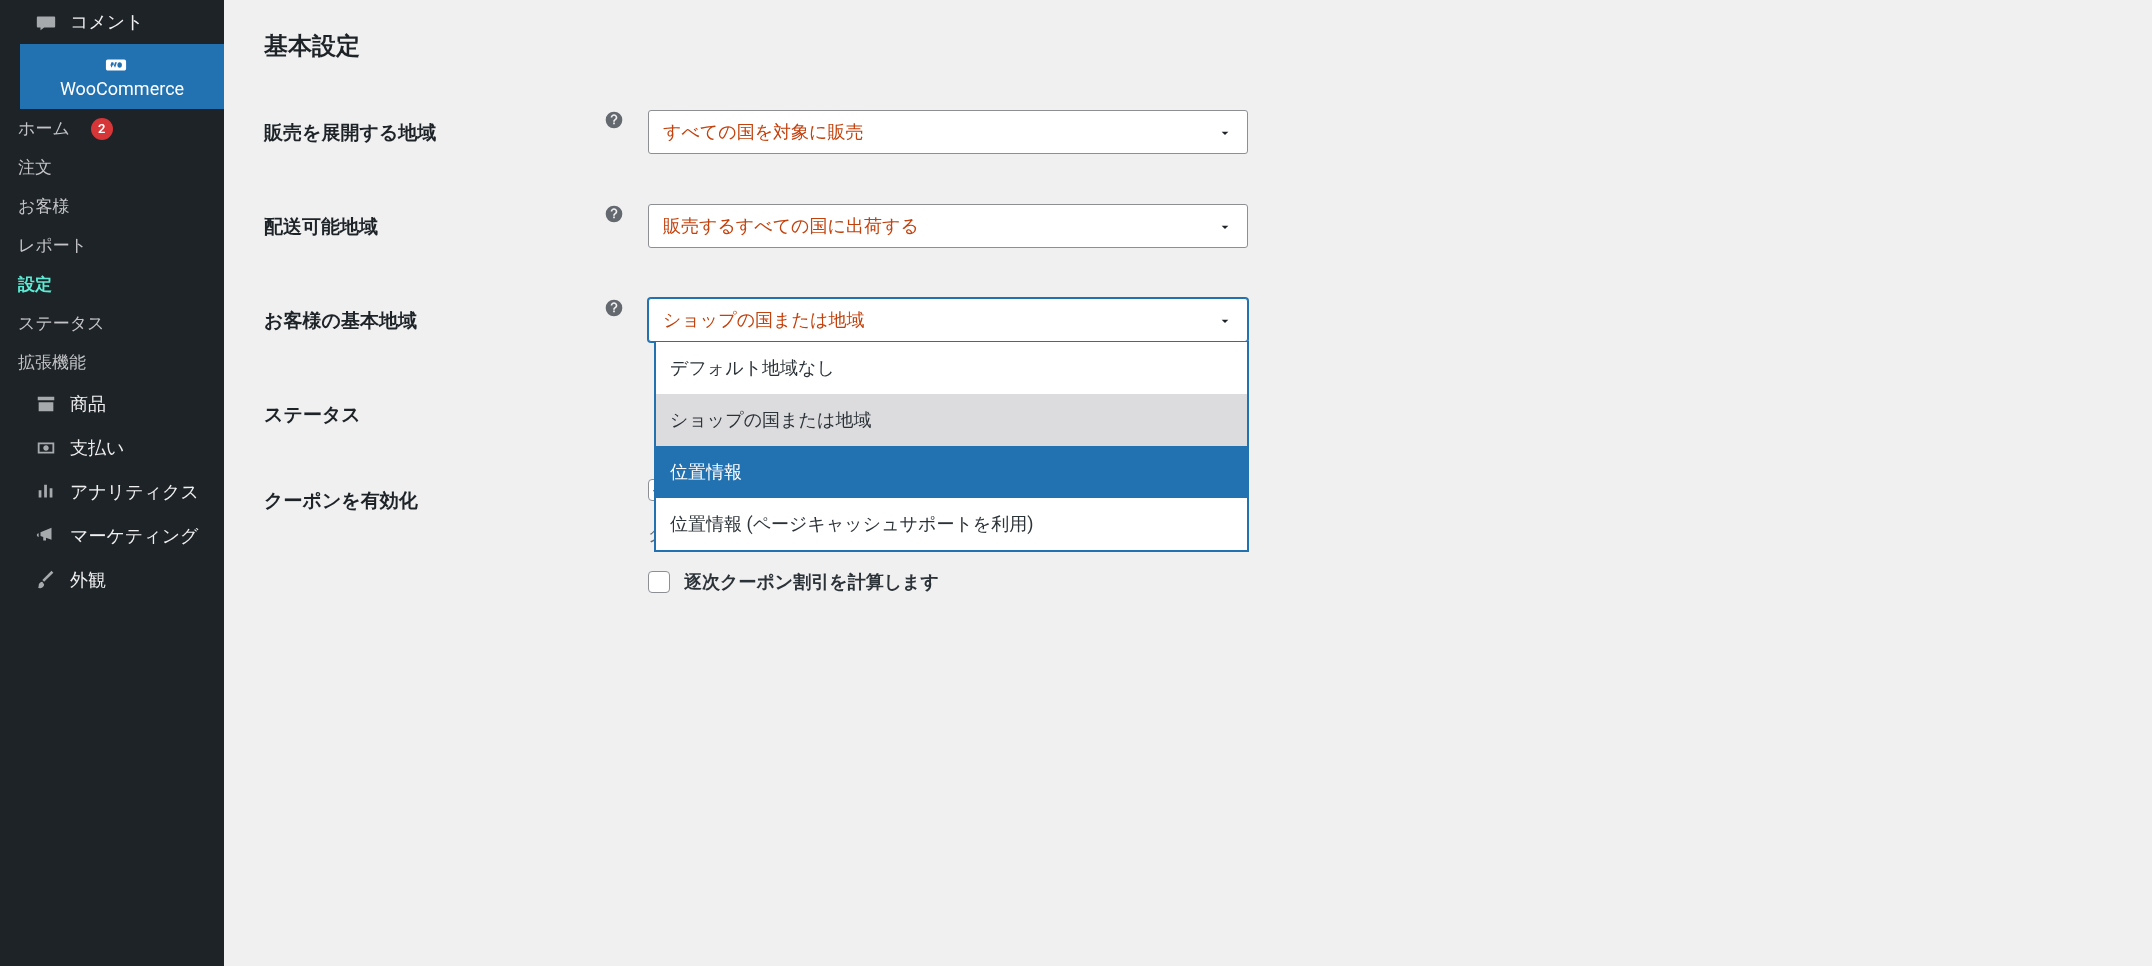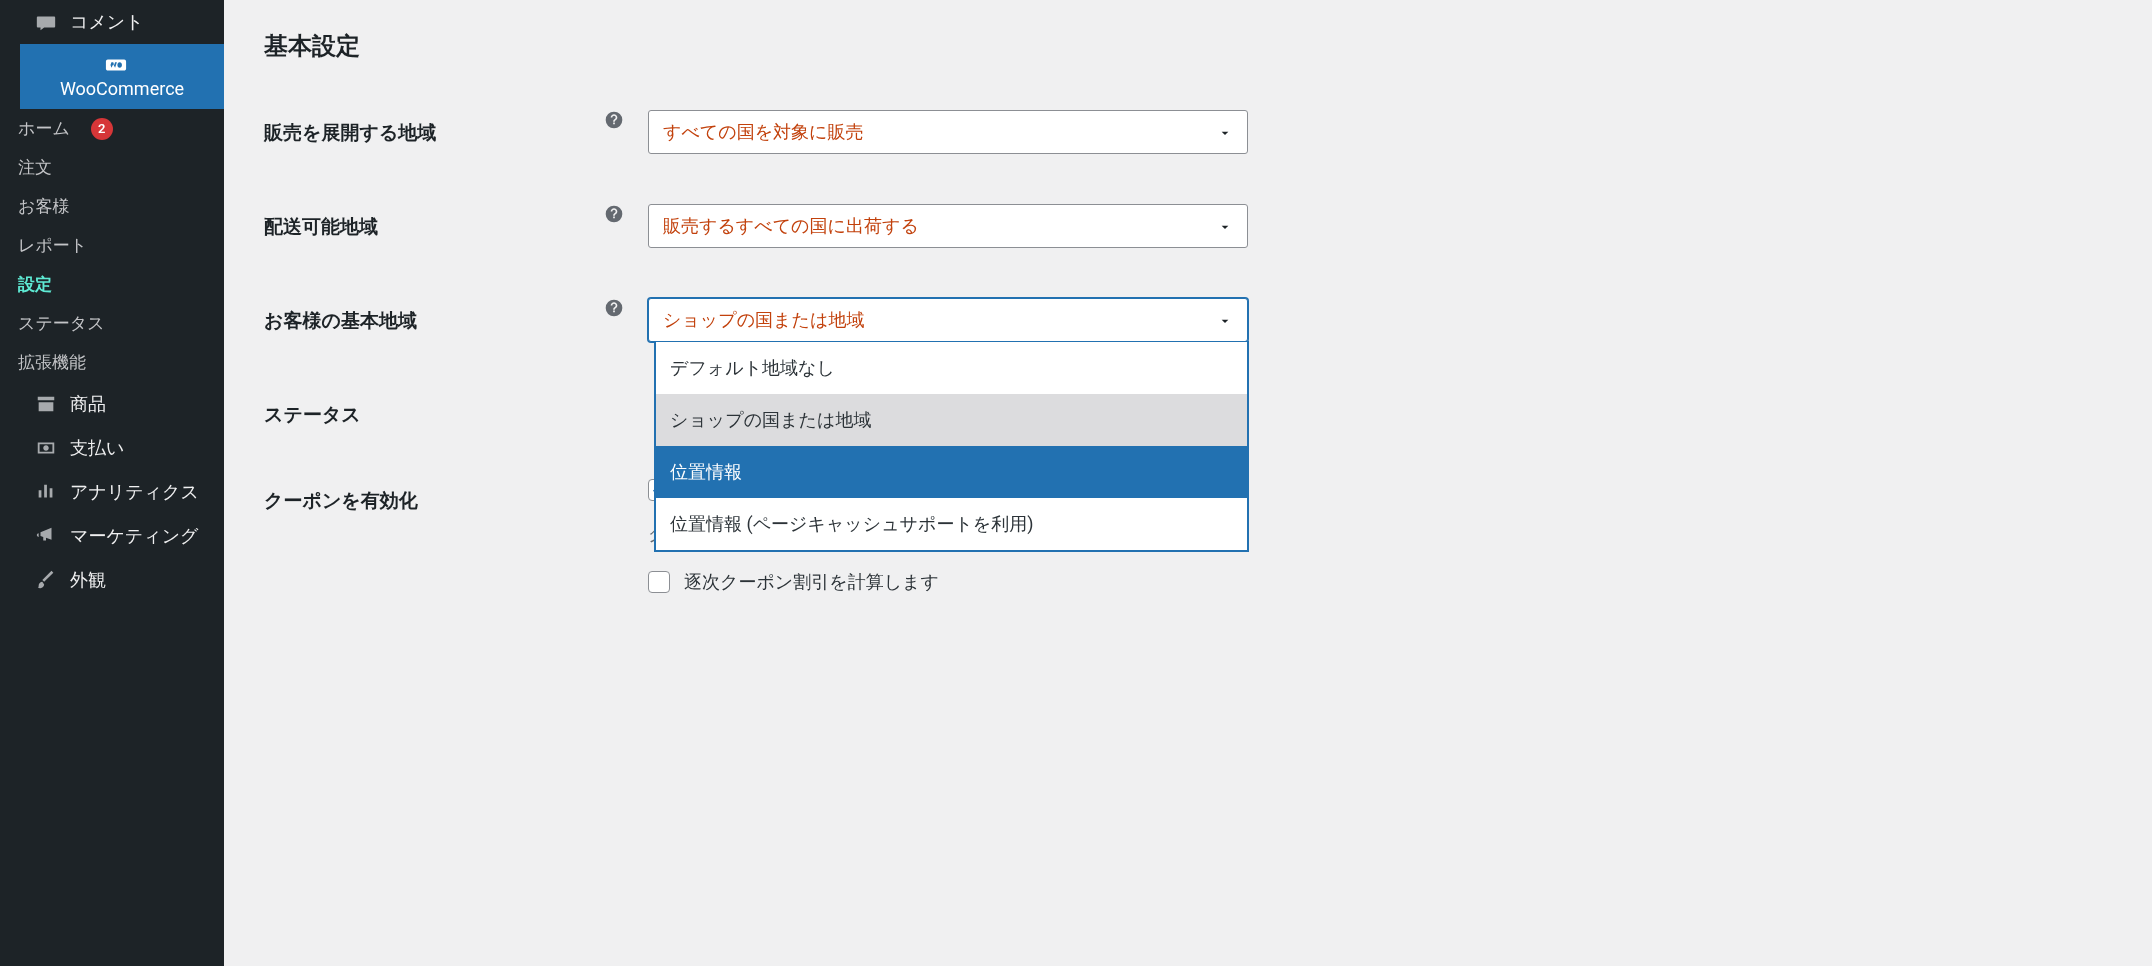--- a/index.html
+++ b/index.html
@@ -31,21 +31,21 @@
     .select-box { border: 1px solid #8c8f94; border-radius: 3px; background: #fff; padding: 9px 40px 9px 14px; font-size: 18px; color: #c2410c; position: relative; cursor: pointer; }
     .select-box.open { border: 1px solid #2271b1; box-shadow: 0 0 0 1px #2271b1; }
     .select-chevron { position: absolute; right: 14px; top: 50%; transform: translateY(-50%); width: 16px; height: 16px; }
     .select-chevron svg { fill: #1d2327; }
     
     .dropdown { position: absolute; top: 100%; left: 7px; right: 0; background: #fff; border: 1px solid #2271b1; border-top: none; box-shadow: 0 0 0 1px #2271b1; z-index: 10; }
     .dropdown-option { padding: 14px 14px; font-size: 18px; color: #2c3338; cursor: pointer; }
     .dropdown-option.selected { background: #dcdcde; }
     .dropdown-option.highlighted { background: #2271b1; color: #fff; }
     
-    .checkbox-row { display: flex; align-items: center; gap: 14px; margin-bottom: 20px; }
+    .checkbox-row { display: flex; align-items: center; gap: 14px; margin-bottom: 20px; font-weight: bold; }
     .checkbox { width: 22px; height: 22px; border: 1px solid #8c8f94; border-radius: 4px; display: inline-flex; align-items: center; justify-content: center; background: #fff; flex-shrink: 0; }
     .checkbox.checked svg { display: block; }
     .checkbox svg { display: none; width: 16px; height: 16px; fill: none; stroke: #2271b1; stroke-width: 3; }
     .checkbox-label { font-size: 18px; color: #2c3338; }
     .helper-text { font-size: 18px; color: #646970; margin: 14px 0 24px 0; }
   </style>
 </head>
 <body>
 
 <div class="sidebar">

